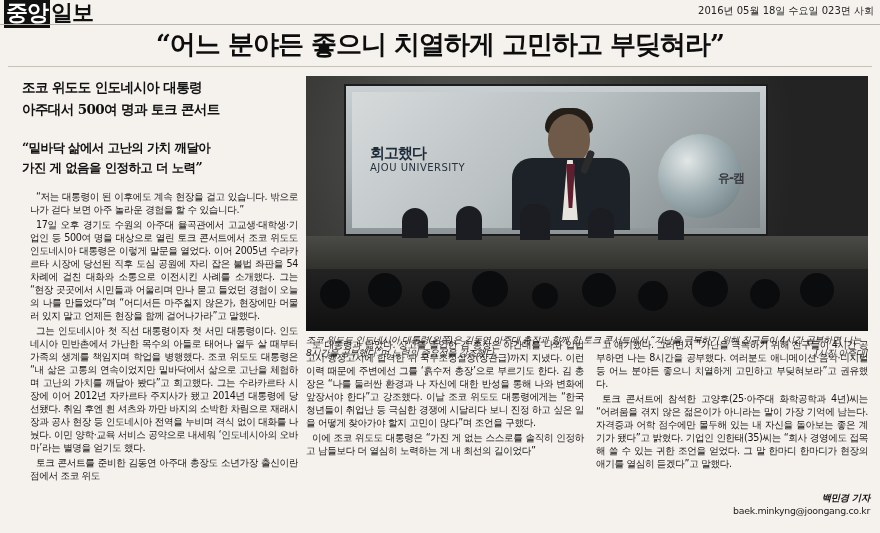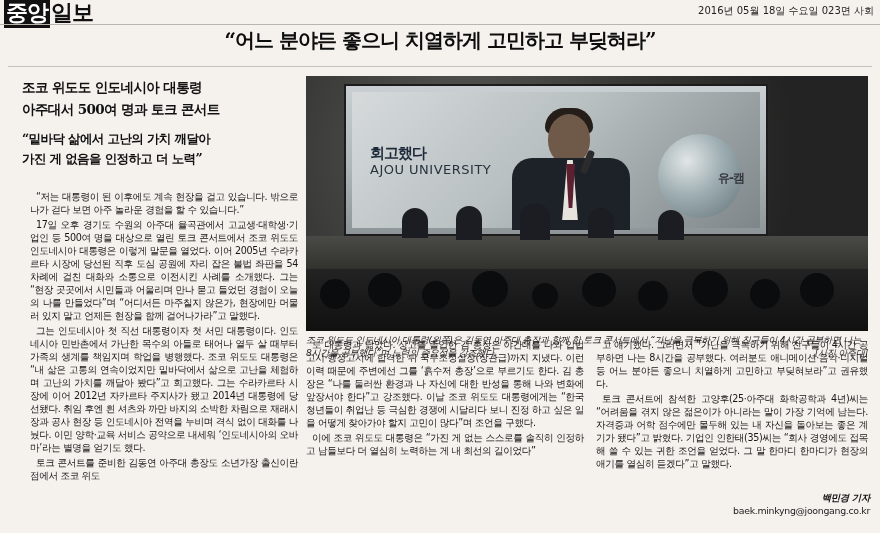--- a/index.html
+++ b/index.html
@@ -29,37 +29,37 @@
     font-size:10px;color:#222;letter-spacing:0px;text-align:center;
   }
   .rule-top{position:absolute;left:0;top:24px;width:880px;height:1px;background:#b9b4ac;}
 
   
   .headline{
     position:absolute;left:0;top:27px;width:880px;
     text-align:center;
     font-family:"DejaVu Serif", serif;
     font-weight:bold;
-    font-size:20px;
+    font-size:26px;
     letter-spacing:-1px;
     color:#0d0d0d;
     white-space:nowrap;
   }
   .rule-head{position:absolute;left:8px;top:66px;width:864px;height:1px;background:#c6c1b9;}
 
   
   .deck{
     position:absolute;left:22px;top:76px;width:268px;
     font-family:"DejaVu Serif", serif;
     font-weight:bold;font-size:13.5px;line-height:22px;
     letter-spacing:-0.6px;color:#111;
   }
   .deck .l2{display:block;}
   .deck-quote{
-    margin-top:9px;
+    margin-top:18px;
     font-size:12.5px;line-height:20px;
     color:#111;
   }
 
   
   .col{
     position:absolute;
     font-size:9.6px;
     line-height:13.0px;
     text-align:justify;
@@ -128,21 +128,21 @@
     opacity:.85;
   }
   .scr-text{
     position:absolute;left:18px;top:52px;
     font-family:"DejaVu Serif", serif;font-weight:bold;
     font-size:15px;color:#1d2a3a;letter-spacing:-1px;
   }
   .scr-sub{
     position:absolute;left:18px;top:70px;
     font-family:"DejaVu Sans", sans-serif;
-    font-size:13px;color:#27323d;letter-spacing:0.5px;
+    font-size:10px;color:#27323d;letter-spacing:0.5px;
   }
   .scr-right{
     position:absolute;right:16px;top:52px;
     font-family:"DejaVu Serif", serif;font-weight:bold;
     font-size:12px;color:#2c2c33;letter-spacing:-1px;opacity:.9;margin-top:26px;
   }
   
   .stage{
     position:absolute;left:0;right:0;top:160px;height:36px;
     background:linear-gradient(180deg,#4a4a46 0%,#2f2f2c 100%);

